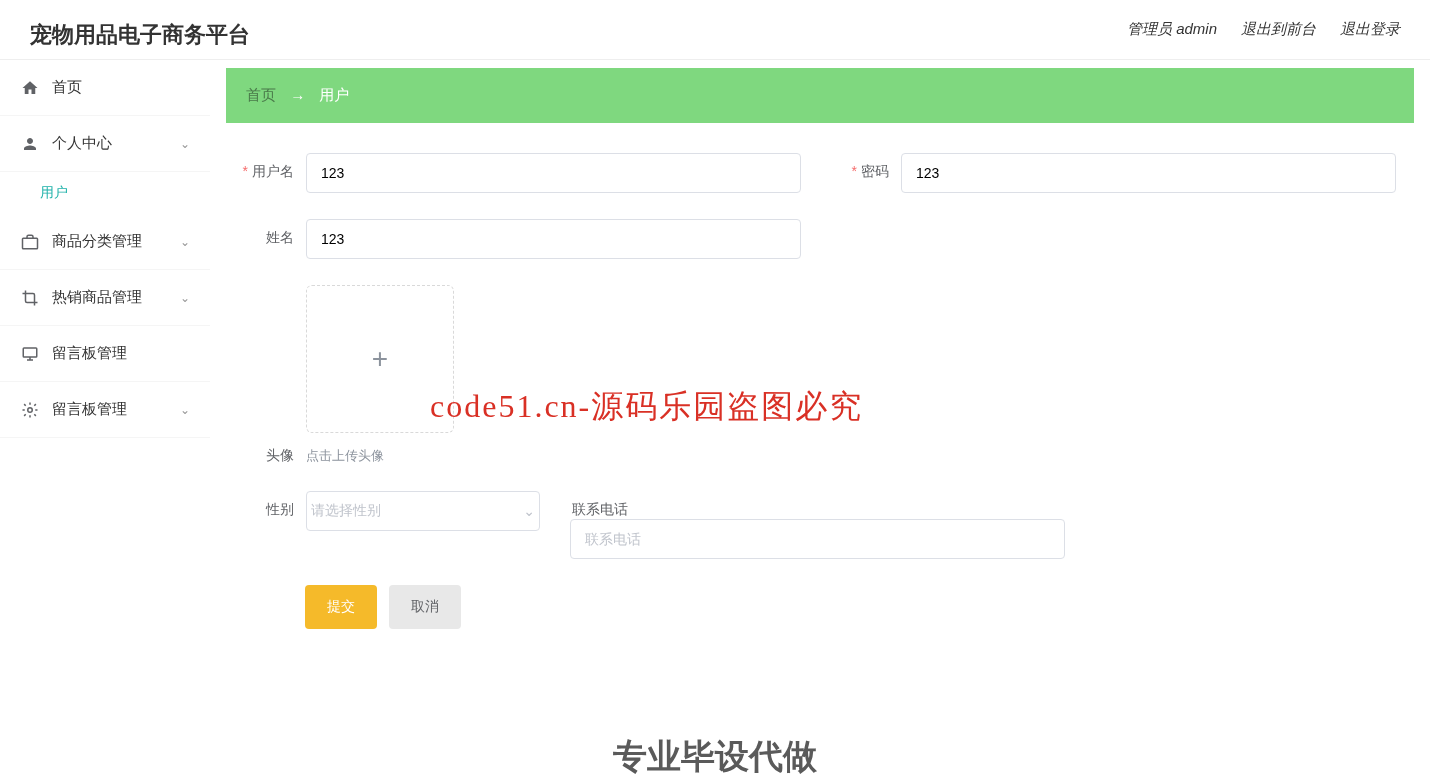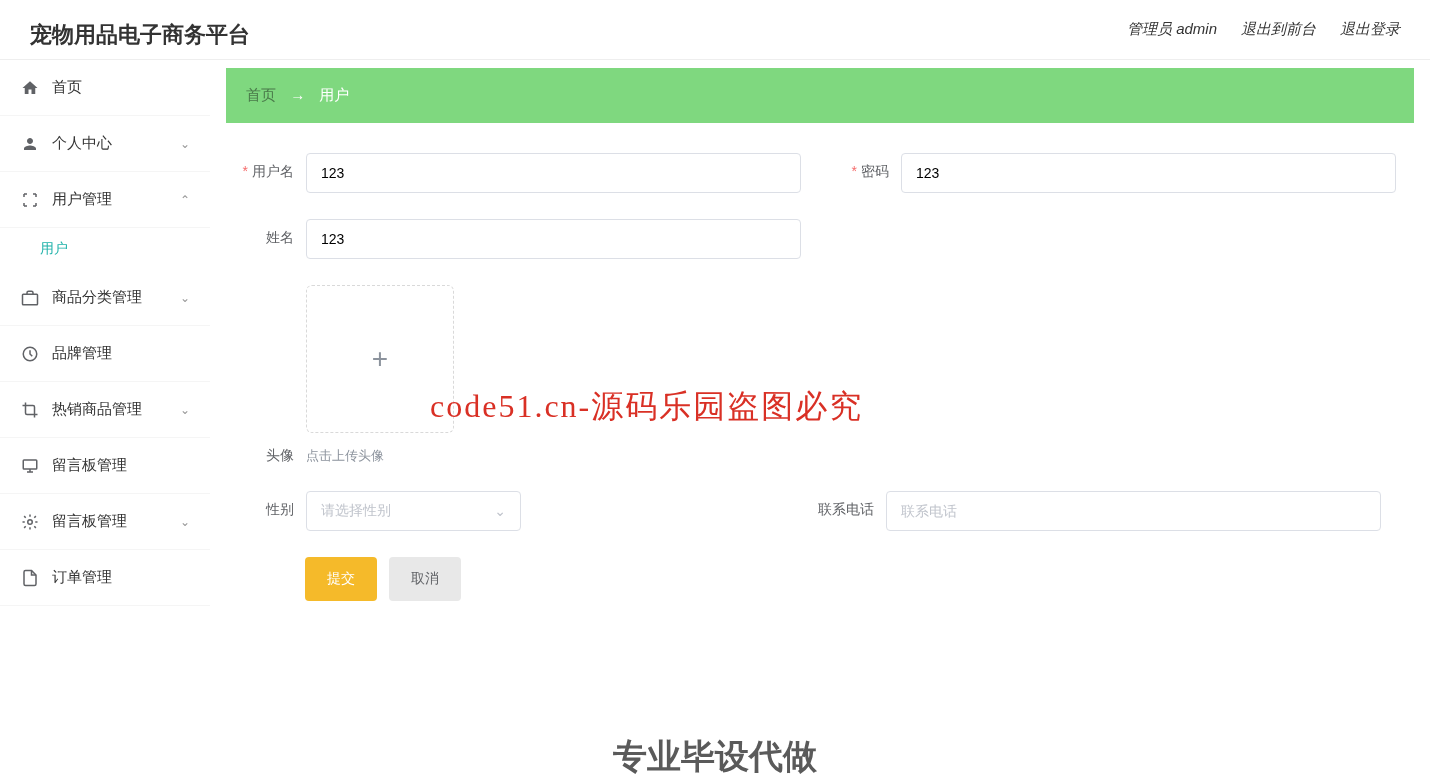--- a/index.html
+++ b/index.html
@@ -22,21 +22,21 @@
     .breadcrumb { background: #7fd87f; padding: 18px 20px; color: #fff; font-size: 15px; margin-bottom: 30px; }
     .breadcrumb a { color: #4a7a4a; text-decoration: none; }
     
     .form { padding: 0 10px; }
     .form-row { display: flex; margin-bottom: 26px; gap: 30px; }
     .form-group { display: flex; align-items: flex-start; }
     .form-label { width: 70px; text-align: right; padding-right: 12px; font-size: 14px; color: #606266; padding-top: 10px; white-space: nowrap; }
     .form-label.required::before { content: "*"; color: #f56c6c; margin-right: 4px; }
     .form-input { width: 495px; height: 40px; border: 1px solid #dcdfe6; border-radius: 4px; padding: 0 14px; font-size: 14px; outline: none; }
     .form-input::placeholder { color: #c0c4cc; }
-    .form-select { width: 215px; height: 40px; border: 1px solid #dcdfe6; border-radius: 4px; padding: 0 14px; font-size: 14px; color: #c0c4cc; display: flex; align-items: center; justify-content: space-between; cursor: pointer; }
+    .form-select { width: 234px; height: 40px; border: 1px solid #dcdfe6; border-radius: 4px; padding: 0 4px; font-size: 14px; color: #c0c4cc; display: flex; align-items: center; justify-content: space-between; cursor: pointer; }
     
     .avatar-group { display: flex; align-items: flex-end; }
     .avatar-col { display: flex; flex-direction: column; }
     .avatar-upload { width: 148px; height: 148px; border: 1px dashed #d9d9d9; border-radius: 6px; display: flex; align-items: center; justify-content: center; cursor: pointer; margin-bottom: 14px; }
     .avatar-upload .plus { font-size: 28px; color: #8c939d; }
     .avatar-hint { font-size: 13px; color: #8c939d; }
     
     .form-actions { display: flex; gap: 12px; margin-left: 69px; }
     .btn { height: 44px; padding: 0 22px; border: none; border-radius: 4px; font-size: 14px; cursor: pointer; }
     .btn-primary { background: #f5ba2a; color: #fff; }
@@ -70,52 +70,34 @@
     </div>
     <div class="sidebar-item">
       <span class="icon">
           <svg width="18" height="18" viewBox="0 0 24 24" fill="#606266">
             <path d="M12 12c2.21 0 4-1.79 4-4s-1.79-4-4-4-4 1.79-4 4 1.79 4 4 4zm0 2c-2.67 0-8 1.34-8 4v2h16v-2c0-2.66-5.33-4-8-4z"></path>
           </svg>
         </span>
       <span>个人中心</span>
       <span class="chevron">⌄</span>
     </div>
-    <div class="sidebar-item">
-      <span class="icon">
-          <svg width="18" height="18" viewBox="0 0 24 24" fill="none" stroke="#606266" stroke-width="2">
-            <path d="M4 4h4M20 4h-4M4 20h4M20 20h-4M4 4v4M20 4v4M4 20v-4M20 20v-4"></path>
-          </svg>
-        </span>
-      <span>用户管理</span>
-      <span class="chevron">⌃</span>
-    </div>
     <div class="sidebar-subitem">用户</div>
     <div class="sidebar-item">
       <span class="icon">
           <svg width="18" height="18" viewBox="0 0 24 24" fill="none" stroke="#606266" stroke-width="2">
             <rect x="2" y="7" width="20" height="14" rx="1"></rect>
             <path d="M8 7V5a2 2 0 012-2h4a2 2 0 012 2v2"></path>
           </svg>
         </span>
       <span>商品分类管理</span>
       <span class="chevron">⌄</span>
     </div>
     <div class="sidebar-item">
       <span class="icon">
           <svg width="18" height="18" viewBox="0 0 24 24" fill="none" stroke="#606266" stroke-width="2">
-            <circle cx="12" cy="12" r="9"></circle>
-            <path d="M12 7v5l3 3"></path>
-          </svg>
-        </span>
-      <span>品牌管理</span>
-    </div>
-    <div class="sidebar-item">
-      <span class="icon">
-          <svg width="18" height="18" viewBox="0 0 24 24" fill="none" stroke="#606266" stroke-width="2">
             <path d="M6 2v14a2 2 0 002 2h14M2 6h14a2 2 0 012 2v14"></path>
           </svg>
         </span>
       <span>热销商品管理</span>
       <span class="chevron">⌄</span>
     </div>
     <div class="sidebar-item">
       <span class="icon">
           <svg width="18" height="18" viewBox="0 0 24 24" fill="none" stroke="#606266" stroke-width="2">
             <rect x="3" y="4" width="18" height="12" rx="1"></rect>
@@ -126,29 +108,20 @@
     </div>
     <div class="sidebar-item">
       <span class="icon">
           <svg width="18" height="18" viewBox="0 0 24 24" fill="none" stroke="#606266" stroke-width="2">
             <circle cx="12" cy="12" r="3"></circle>
             <path d="M12 2v3M12 19v3M4.2 4.2l2.1 2.1M17.7 17.7l2.1 2.1M2 12h3M19 12h3M4.2 19.8l2.1-2.1M17.7 6.3l2.1-2.1"></path>
           </svg>
         </span>
       <span>留言板管理</span>
       <span class="chevron">⌄</span>
-    </div>
-    <div class="sidebar-item">
-      <span class="icon">
-          <svg width="18" height="18" viewBox="0 0 24 24" fill="none" stroke="#606266" stroke-width="2">
-            <path d="M14 2H6a2 2 0 00-2 2v16a2 2 0 002 2h12a2 2 0 002-2V8z"></path>
-            <path d="M14 2v6h6"></path>
-          </svg>
-        </span>
-      <span>订单管理</span>
     </div>
   </div>
 
   <div class="main">
     <div class="breadcrumb">
       <a>首页</a>
       <span style="margin:0 10px;">→</span>
       <span>用户</span>
     </div>
 
@@ -184,21 +157,21 @@
       </div>
 
       <div class="form-row">
         <div class="form-group">
           <label class="form-label">性别</label>
           <div class="form-select">
             <span>请选择性别</span>
             <span style="color:#c0c4cc;">⌄</span>
           </div>
         </div>
-        <div class="form-group" style="margin-left:265px;">
+        <div class="form-group" style="flex-direction:column;">
           <label class="form-label">联系电话</label>
           <input class="form-input" placeholder="联系电话" style="">
         </div>
       </div>
 
       <div class="form-actions">
         <button class="btn btn-primary">提交</button>
         <button class="btn btn-default">取消</button>
       </div>
     </div>

